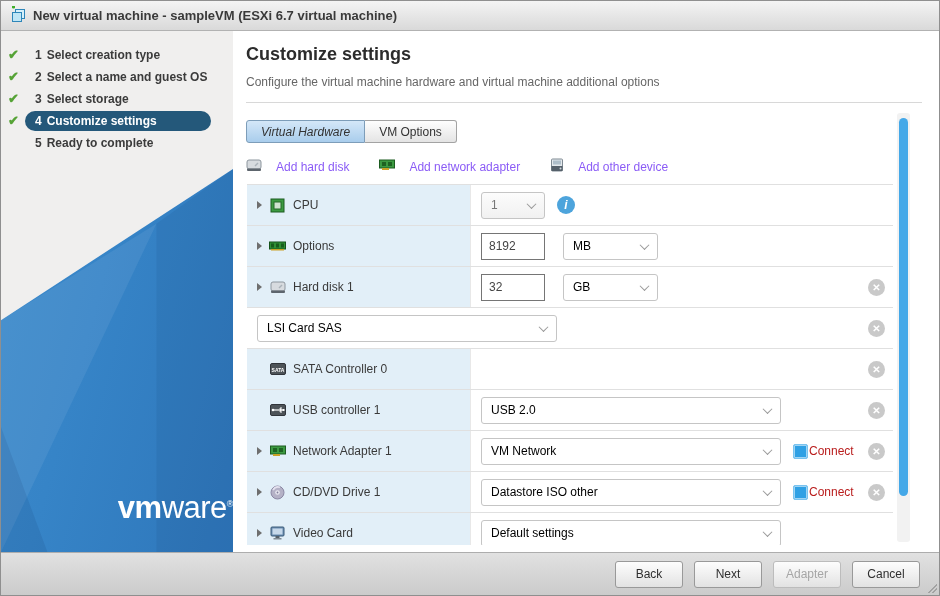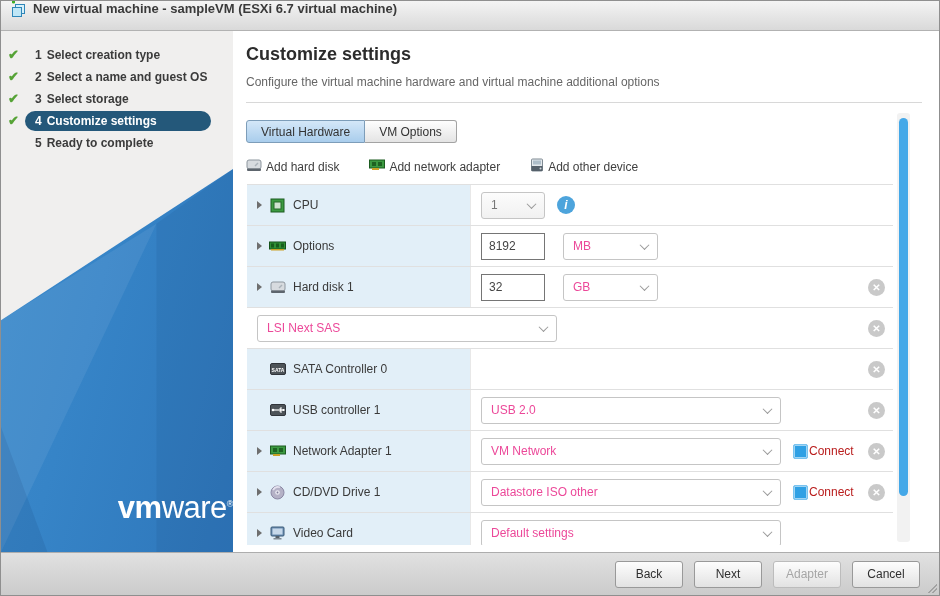--- a/index.html
+++ b/index.html
@@ -1,20 +1,20 @@
 <!DOCTYPE html>
 <html><head>
 <meta charset="utf-8">
 <style>
   * { margin:0; padding:0; box-sizing:border-box; }
   html,body { width:940px; height:596px; font-family:"Liberation Sans", sans-serif; }
   .window { width:940px; height:596px; position:relative; background:#fff; border:1px solid #8f8f8f; overflow:hidden; display:flex; flex-direction:column; }
 
   
-  .titlebar { height:30px; flex:none; background:linear-gradient(#f4f4f4,#d9d9d9); border-bottom:1px solid #b2b2b2; display:flex; padding:0 8px; gap:7px; }
+  .titlebar { height:30px; flex:none; background:linear-gradient(#f4f4f4,#d9d9d9); border-bottom:1px solid #b2b2b2; display:flex; align-items:center; padding:0 8px; gap:7px; }
   .titlebar .title { font-size:13px; font-weight:bold; color:#3a3a3a; }
 
   .main { flex:1; display:flex; min-height:0; }
 
   
   .sidebar { width:232px; flex:none; position:relative; background:#f0efee; overflow:hidden; }
   .steps { position:relative; z-index:3; padding-top:13px; }
   .step { min-height:21px; display:flex; align-items:center; font-size:12px; font-weight:bold; color:#3b3b3b; padding-left:7px; margin-bottom:1px; }
   .step .check { width:17px; flex:none; color:#56a336; font-size:13px; text-align:left; }
   .step .step-text { display:flex; gap:5px; padding:3px 10px; }
@@ -30,37 +30,37 @@
   .logo sup { font-size:9px; vertical-align:super; }
 
   
   .content { flex:1; position:relative; padding-left:13px; background:#fff; }
   .page-title { margin-top:13px; font-size:18px; font-weight:bold; color:#2c2c2c; }
   .page-sub { margin-top:10px; font-size:12px; color:#666; }
   .rule { margin-top:13px; width:676px; border-top:1px solid #d8d8d8; }
 
   .tabs { display:inline-flex; margin-top:17px; }
   .tab { height:23px; display:flex; align-items:center; padding:0 14px; font-size:12px; color:#333; cursor:pointer; }
-  .tab.active { background:linear-gradient(#d4e7f8,#a9cdec); border:1px solid #7d9db9; border-radius:3px 0 0 3px; }
+  .tab.active { background:linear-gradient(#d4e7f8,#a9cdec); border:1px solid #7d9db9; border-radius:3px 0 0 3px;font-style:italic; }
   .tab.inactive { background:linear-gradient(#fefefe,#e4e4e4); border:1px solid #a3a3a3; border-left:none; border-radius:0 3px 3px 0; }
 
   .add-toolbar { margin-top:15px; display:flex; align-items:center; gap:30px; }
-  .add-btn { display:flex; align-items:center; gap:4px; font-size:12px; color:#404040; cursor:pointer; }
+  .add-btn { display:flex; align-items:center; gap:14px; font-size:12px; color:#8b5cf6; cursor:pointer; }
 
   
   .table-clip { margin-top:9px; margin-left:1px; width:646px; height:361px; overflow:hidden; border-top:1px solid #e0e0e0; }
   .row { display:flex; height:41px; border-bottom:1px solid #e0e0e0; background:#fff; }
   .row-left { width:224px; flex:none; background:#e2eff8; display:flex; align-items:center; padding-left:10px; gap:7px; font-size:12px; color:#3a3a3a; border-right:1px solid #e8e8e8; }
   .row-right { flex:1; display:flex; align-items:center; padding:0 8px 0 10px; }
   .tri { width:0; height:0; border-left:5px solid #6e6e6e; border-top:4px solid transparent; border-bottom:4px solid transparent; flex:none; cursor:pointer; }
   .tri.none { visibility:hidden; }
   .dev-icon { width:17px; height:17px; flex:none; display:flex; align-items:center; justify-content:center; }
 
   .num-input { width:64px; height:27px; border:1px solid #757575; font-family:inherit; font-size:12px; padding:0 7px; color:#444; margin-right:18px; background:#fff; }
-  .sel { height:27px; border:1px solid #c5c5c5; border-radius:3px; background:#fff; display:flex; align-items:center; justify-content:space-between; padding:0 9px; font-size:12px; color:#ec4899; cursor:pointer; flex:none; }
+  .sel { height:27px; border:1px solid #c5c5c5; border-radius:3px; background:#fff; display:flex; align-items:center; justify-content:space-between; padding:0 9px; font-size:12px; color:#000000; cursor:pointer; flex:none; }
   .sel.small { width:64px; color:#777; background:linear-gradient(#fcfcfc,#f1f1f1); margin-right:12px; }
   .sel.unit { width:95px; }
   .sel.wide { width:300px; }
   .chev { width:7px; height:7px; border-right:1.4px solid #999; border-bottom:1.4px solid #999; transform:rotate(45deg) translate(-1px,-1px); flex:none; }
   .info { width:18px; height:18px; border-radius:50%; background:#4da4dc; color:#fff; font-size:12px; font-weight:bold; font-style:italic; display:flex; align-items:center; justify-content:center; cursor:pointer; }
   .connect { display:flex; align-items:center; margin-left:12px; font-size:12px; color:#b91c1c; cursor:pointer; }
   .cb { width:15px; height:15px; background:#2fa0e4; border:1px solid #79c3ef; border-radius:2px; box-shadow:inset 0 0 0 1px #9fd4f4; margin-right:1px; }
   .remove { margin-left:auto; width:17px; height:17px; border-radius:50%; background:#c9c9c9; color:#fff; font-size:10px; font-weight:bold; display:flex; align-items:center; justify-content:center; cursor:pointer; }
 
   
@@ -247,21 +247,21 @@
               <span>GB</span>
                 <span class="chev"></span>
             </div>
             <span class="remove">✕</span>
           </div>
         </div>
 
         <div class="row">
           <div class="row-right">
             <div class="sel wide">
-              <span>LSI Next SAS</span>
+              <span>LSI Card SAS</span>
                 <span class="chev"></span>
             </div>
             <span class="remove">✕</span>
           </div>
         </div>
 
         <div class="row">
           <div class="row-left">
             <span class="tri none"></span>
             <span class="dev-icon">

